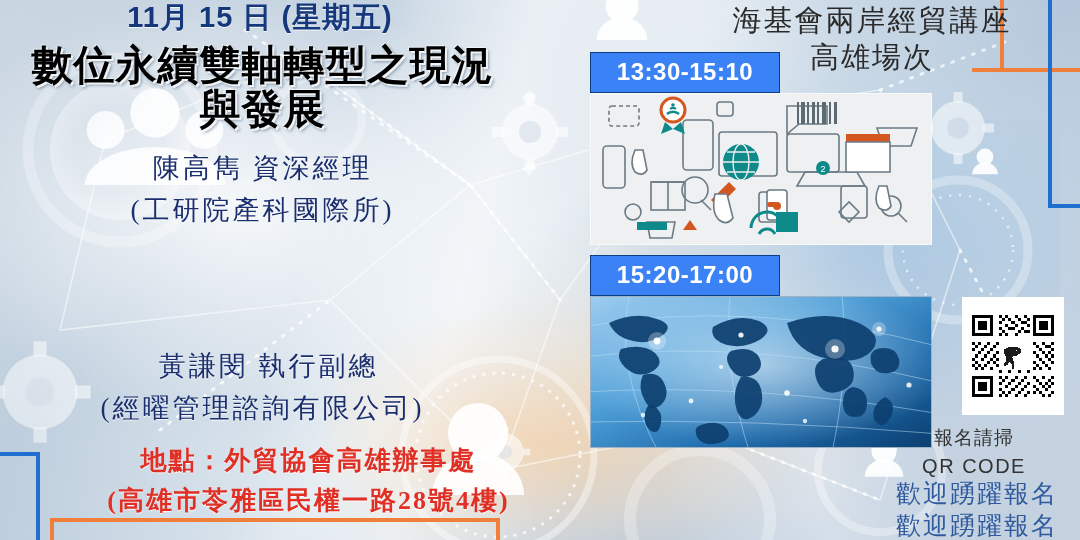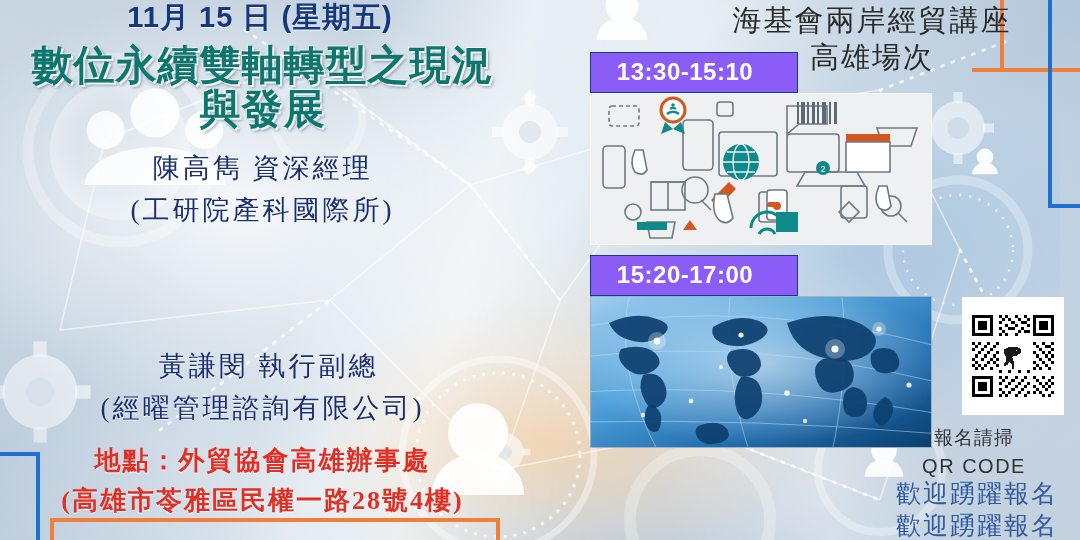--- a/index.html
+++ b/index.html
@@ -48,58 +48,58 @@
   .left-col{position:absolute;left:0;top:0;width:540px;height:540px;text-align:center;}
 
   .date-line{position:absolute;left:0;top:-2px;width:520px;
     font-family:"Liberation Sans", sans-serif;
     font-size:29px;font-weight:bold;color:#15387c;letter-spacing:1px;
     text-shadow:0 1px 0 rgba(255,255,255,.75);}
 
   .talk-title{position:absolute;left:0;width:525px;
     font-family:"Liberation Sans", sans-serif;
     font-weight:bold;font-size:41px;line-height:1.07;
-    color:#0f766e;letter-spacing:1px;
+    color:#000000;letter-spacing:1px;
     text-shadow:
        2px 2px 0 rgba(255,255,255,.85),
        3px 3px 3px rgba(40,70,105,.45),
       -1px -1px 0 rgba(255,255,255,.5);
   }
   .t1{top:44px;}
   .t2{top:250px;}
 
   .speaker{position:absolute;left:0;width:525px;
     font-family:"Liberation Serif", serif;
     font-size:27px;color:#1b2f6e;letter-spacing:3px;
     text-shadow:0 1px 1px rgba(255,255,255,.8);}
   .s1a{top:150px;}
   .s1b{top:192px;}
   .s2a{top:348px;margin-left:6px;}
   .s2b{top:390px;text-align:center;}
 
   .venue{position:absolute;left:0;width:525px;
     font-family:"Liberation Serif", serif;
     font-weight:bold;font-size:26px;color:#e03025;letter-spacing:2px;
-    text-shadow:0 1px 1px rgba(255,255,255,.85);}
+    text-shadow:0 1px 1px rgba(255,255,255,.85);padding-left:46px;}
   .v1{top:443px;}
   .v2{top:483px;}
 
   
   .org-title{position:absolute;right:58px;top:2px;width:300px;text-align:center;
     font-family:"Liberation Sans", sans-serif;
     font-size:29px;line-height:1.28;color:#2a2a2a;letter-spacing:2px;}
 
   .session{position:absolute;}
   .s-one{left:590px;top:52px;}
   .s-two{left:590px;top:255px;}
 
-  .time-badge{display:inline-block;background:#8b5cf6;color:#ffffff;
+  .time-badge{display:inline-block;background:#3b82f6;color:#ffffff;
     font-family:"Liberation Sans", sans-serif;
     font-size:24px;font-weight:bold;letter-spacing:.5px;
-    padding:5px 40px 6px 22px;border:1px solid #0d3f86;}
+    padding:5px 22px 6px 22px;border:1px solid #0d3f86;}
   .s-one .time-badge{width:144px;text-align:center;}
   .s-two .time-badge{width:144px;text-align:center;}
 
   .thumb{width:340px;height:150px;margin-top:0;position:relative;overflow:hidden;
     border:1px solid rgba(255,255,255,.6);}
   .thumb-ecom{background:#eef0f1;}
   .thumb-globe{background:#0d3f6e;}
 
   
   .qr-wrap{position:absolute;left:962px;top:297px;width:102px;height:118px;

